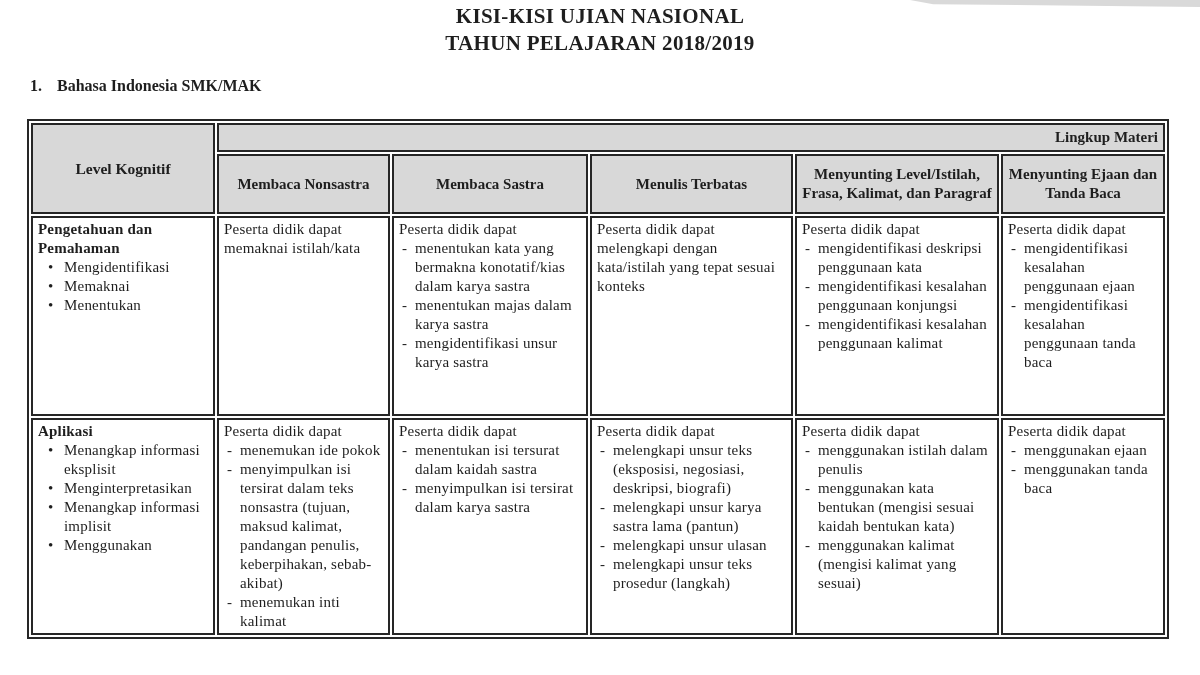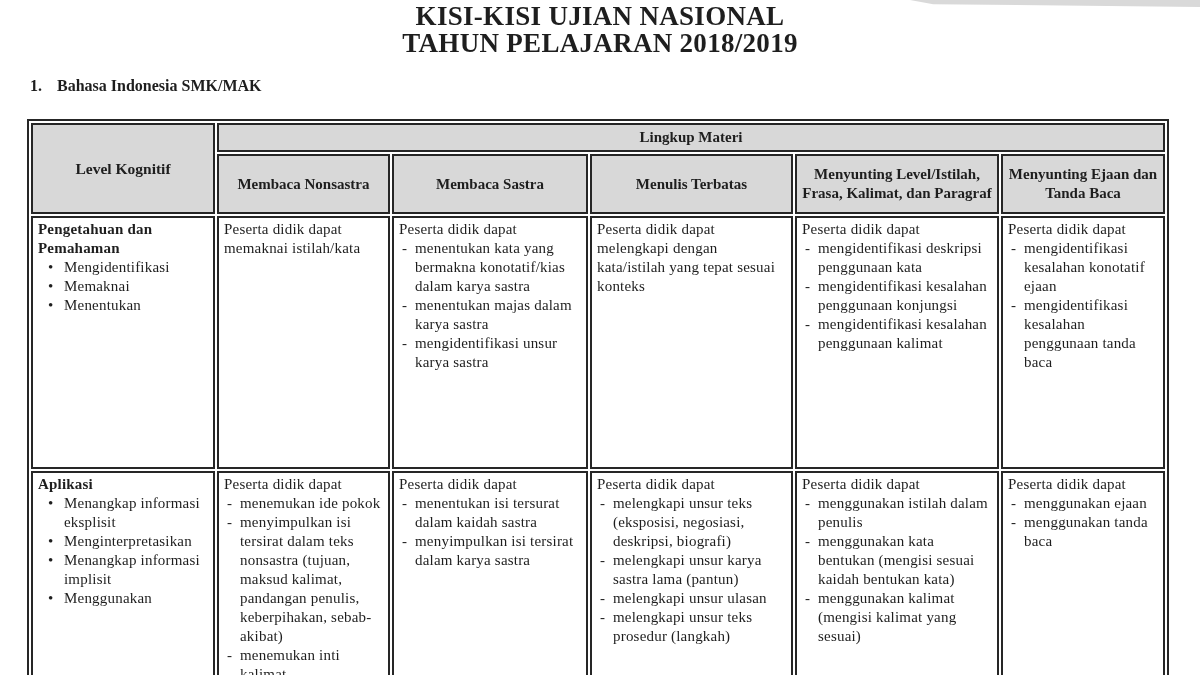--- a/index.html
+++ b/index.html
@@ -13,21 +13,21 @@
   .scan-artifact {
     position: absolute; top: 0; right: 0;
     width: 290px; height: 7px;
     background: #d9d9d9;
     clip-path: polygon(0 0, 100% 0, 100% 100%, 8% 60%);
   }
   .title-block {
     padding-top: 3px;
     text-align: center;
     font-weight: bold;
-    font-size: 27px;
+    font-size: 21px;
     line-height: 27px;
     letter-spacing: 0.3px;
   }
   .section-heading {
     margin: 20px 0 16px 30px;
     font-size: 16px;
     font-weight: bold;
     line-height: 18px;
   }
   .section-heading .num { display: inline-block; width: 27px; }
@@ -47,29 +47,29 @@
     vertical-align: top;
   }
   th {
     background: #d8d8d8;
     text-align: center;
     vertical-align: middle;
     font-size: 15px;
     line-height: 19px;
     font-weight: bold;
   }
-  th.group-header { height: 29px; }
+  th.group-header { height: 29px; text-align: right; }
   tr.subhead th { height: 60px; }
   th.corner-header { vertical-align: middle; font-size: 15.5px; margin-left: 48px; }
   td {
     font-size: 15px;
     line-height: 19px;
     letter-spacing: 0.2px;
   }
-  tr.body-row-first td { height: 253px; }
+  tr.body-row-first td { height: 200px; }
   .lvl-title { font-weight: bold; }
   .bullet { position: relative; padding-left: 26px; }
   .bullet::before { content: "\2022"; position: absolute; left: 10px; }
   .dash { position: relative; padding-left: 16px; }
   .dash::before { content: "-"; position: absolute; left: 3px; }
 </style>
 </head>
 <body>
 
 <div class="scan-artifact"></div>
@@ -125,21 +125,21 @@
       <div class="intro">Peserta didik dapat melengkapi dengan kata/istilah yang tepat sesuai konteks</div>
     </td>
     <td>
       <div class="intro">Peserta didik dapat</div>
       <div class="dash">mengidentifikasi deskripsi penggunaan kata</div>
       <div class="dash">mengidentifikasi kesalahan penggunaan konjungsi</div>
       <div class="dash">mengidentifikasi kesalahan penggunaan kalimat</div>
     </td>
     <td>
       <div class="intro">Peserta didik dapat</div>
-      <div class="dash">mengidentifikasi kesalahan konotatif ejaan</div>
+      <div class="dash">mengidentifikasi kesalahan penggunaan ejaan</div>
       <div class="dash">mengidentifikasi kesalahan penggunaan tanda baca</div>
     </td>
   </tr>
 
   <tr class="body-row-second">
     <td>
       <div class="lvl-title">Aplikasi</div>
       <div class="bullet">Menangkap informasi eksplisit</div>
       <div class="bullet">Menginterpretasikan</div>
       <div class="bullet">Menangkap informasi implisit</div>

